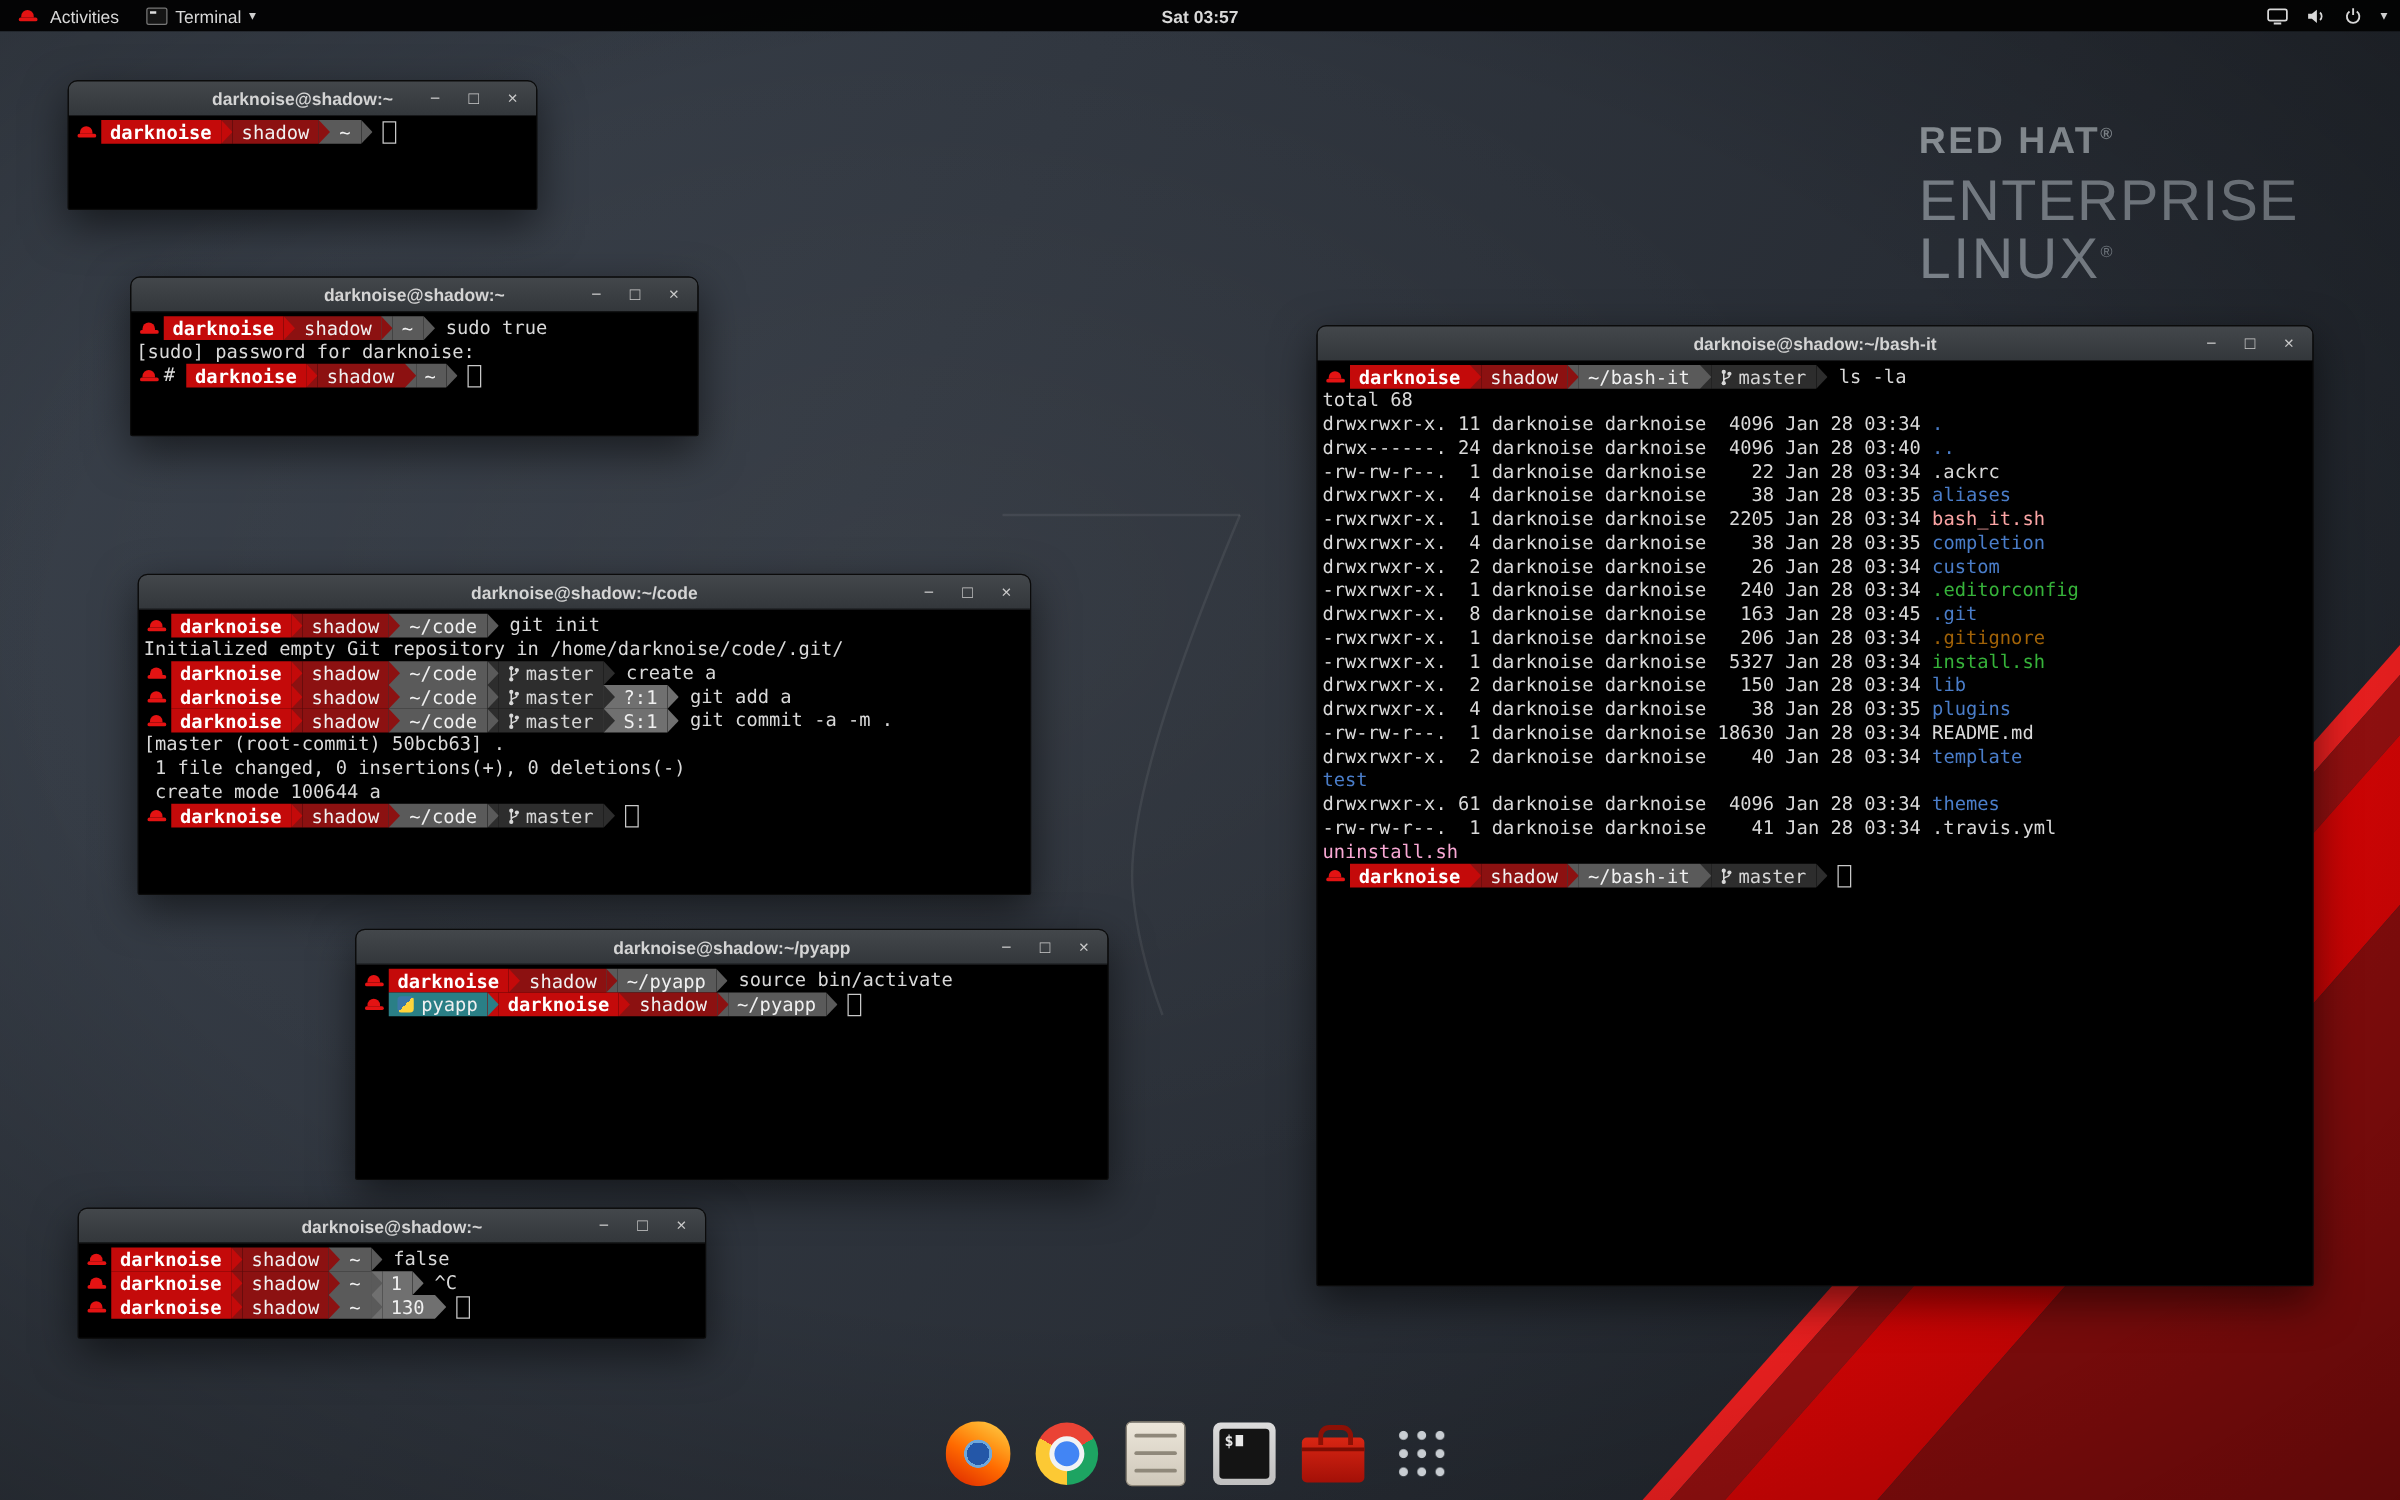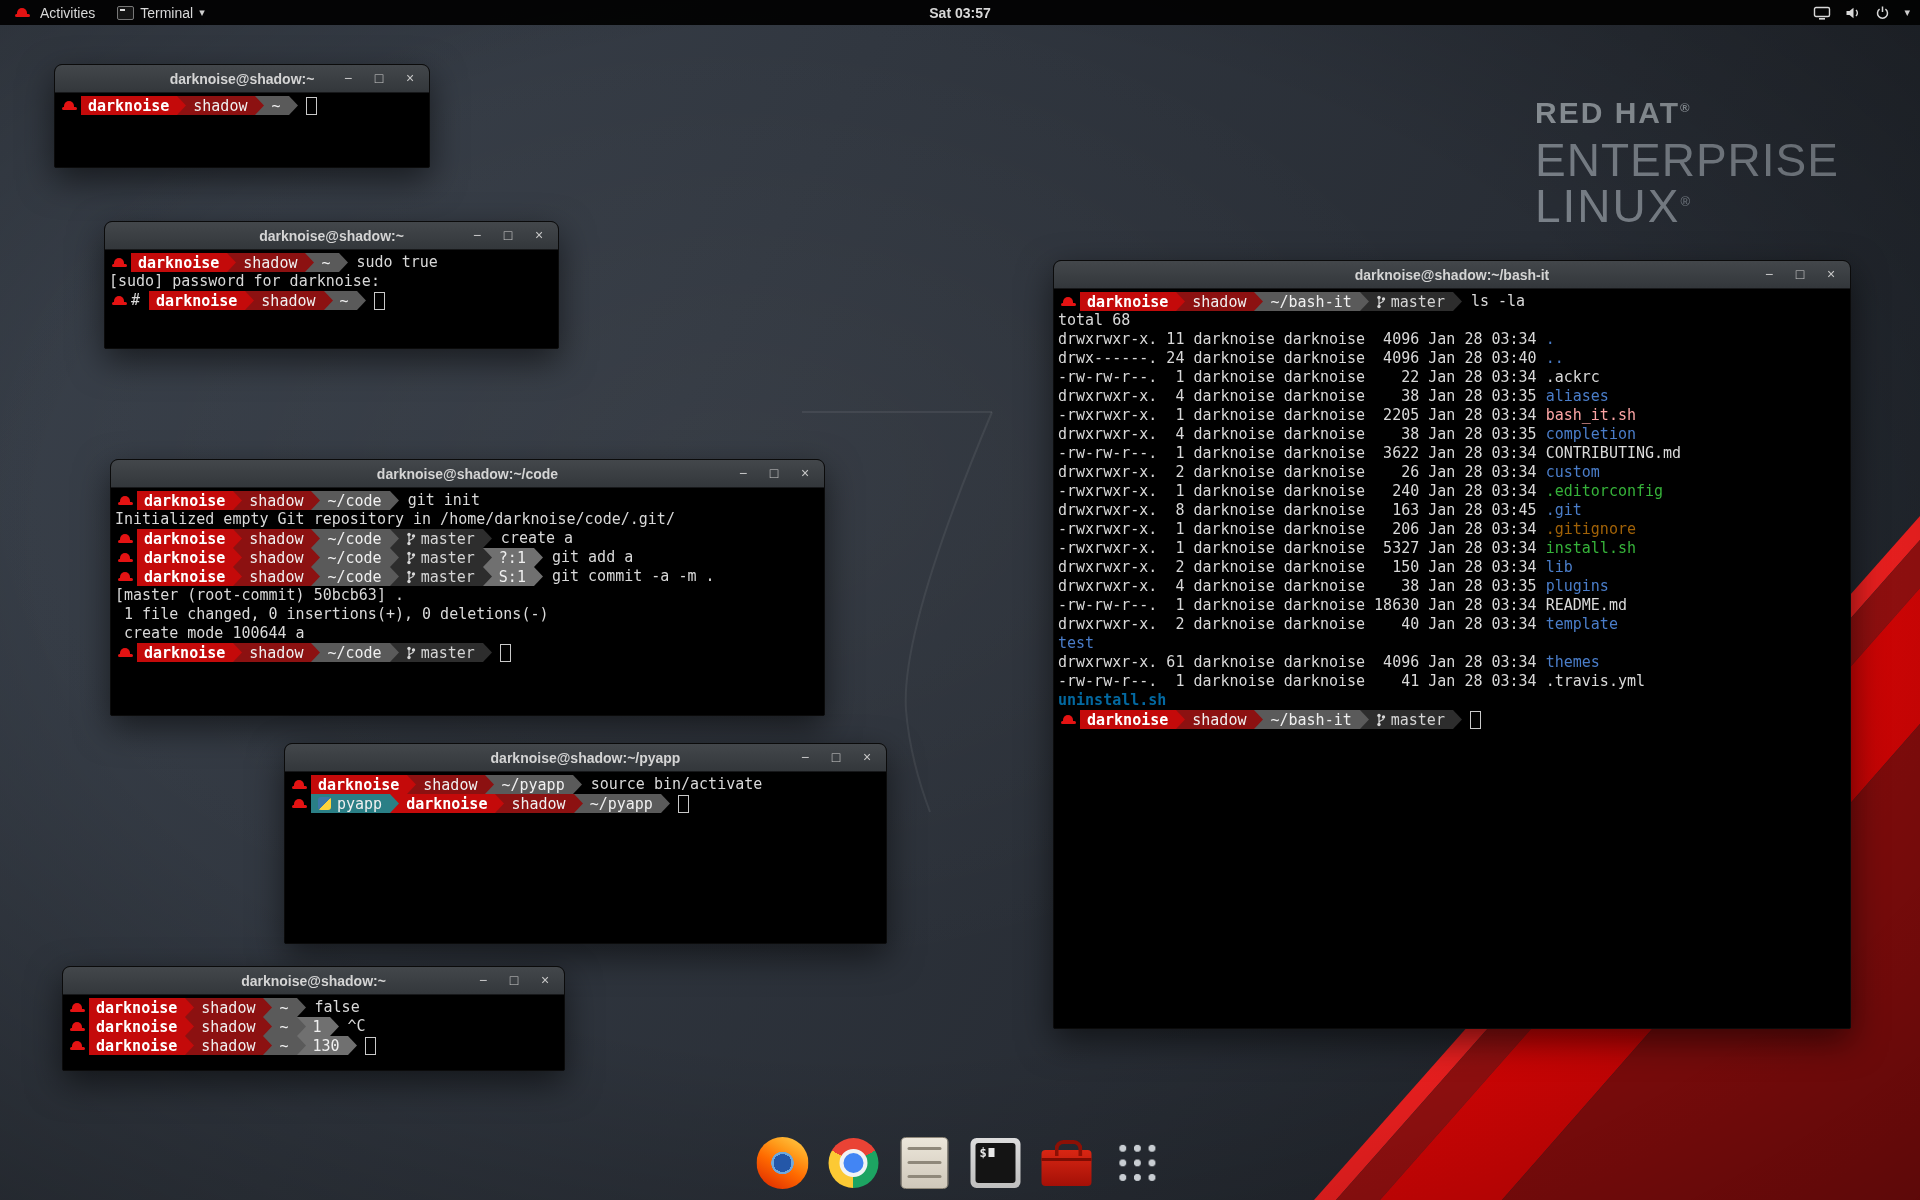--- a/index.html
+++ b/index.html
@@ -515,23 +515,20 @@
         </div>
         <div class="line">
           <span class="ptext">-rwxrwxr-x.  1 darknoise darknoise  2205 Jan 28 03:34 </span>
           <span class="ptext" style="color: #fca5a5;">bash_it.sh</span>
         </div>
         <div class="line">
           <span class="ptext">drwxrwxr-x.  4 darknoise darknoise    38 Jan 28 03:35 </span>
           <span class="ptext" style="color: rgb(74, 125, 201);">completion</span>
         </div>
         <div class="line">
-          <span class="ptext">-rw-rw-r--.  1 darknoise darknoise  3622 Jan 28 03:34 CONTRIBUTING.md</span>
-        </div>
-        <div class="line">
           <span class="ptext">drwxrwxr-x.  2 darknoise darknoise    26 Jan 28 03:34 </span>
           <span class="ptext" style="color: rgb(74, 125, 201);">custom</span>
         </div>
         <div class="line">
           <span class="ptext">-rwxrwxr-x.  1 darknoise darknoise   240 Jan 28 03:34 </span>
           <span class="ptext" style="color: rgb(54, 179, 58);">.editorconfig</span>
         </div>
         <div class="line">
           <span class="ptext">drwxrwxr-x.  8 darknoise darknoise   163 Jan 28 03:45 </span>
           <span class="ptext" style="color: rgb(74, 125, 201);">.git</span>
@@ -563,21 +560,21 @@
           <span class="ptext" style="color: rgb(74, 125, 201);">test</span>
         </div>
         <div class="line">
           <span class="ptext">drwxrwxr-x. 61 darknoise darknoise  4096 Jan 28 03:34 </span>
           <span class="ptext" style="color: rgb(74, 125, 201);">themes</span>
         </div>
         <div class="line">
           <span class="ptext">-rw-rw-r--.  1 darknoise darknoise    41 Jan 28 03:34 .travis.yml</span>
         </div>
         <div class="line">
-          <span class="ptext" style="color: #0369a1; font-weight: bold;">uninstall.sh</span>
+          <span class="ptext" style="color: #f9a8d4;">uninstall.sh</span>
         </div>
         <div class="line">
           <span class="ic-redhat" style="align-self: center;"></span>
           <span class="seg seg-user" style="background: rgb(196, 10, 10);">darknoise</span>
           <svg width="9" height="19" style="background: rgb(140, 17, 17);">
             <polygon points="0,0 9,9.5 0,19" fill="#c40a0a"></polygon>
           </svg>
           <span class="seg seg-host" style="background: rgb(140, 17, 17);">shadow</span>
           <svg width="9" height="19" style="background: rgb(90, 90, 90);">
             <polygon points="0,0 9,9.5 0,19" fill="#8c1111"></polygon>

